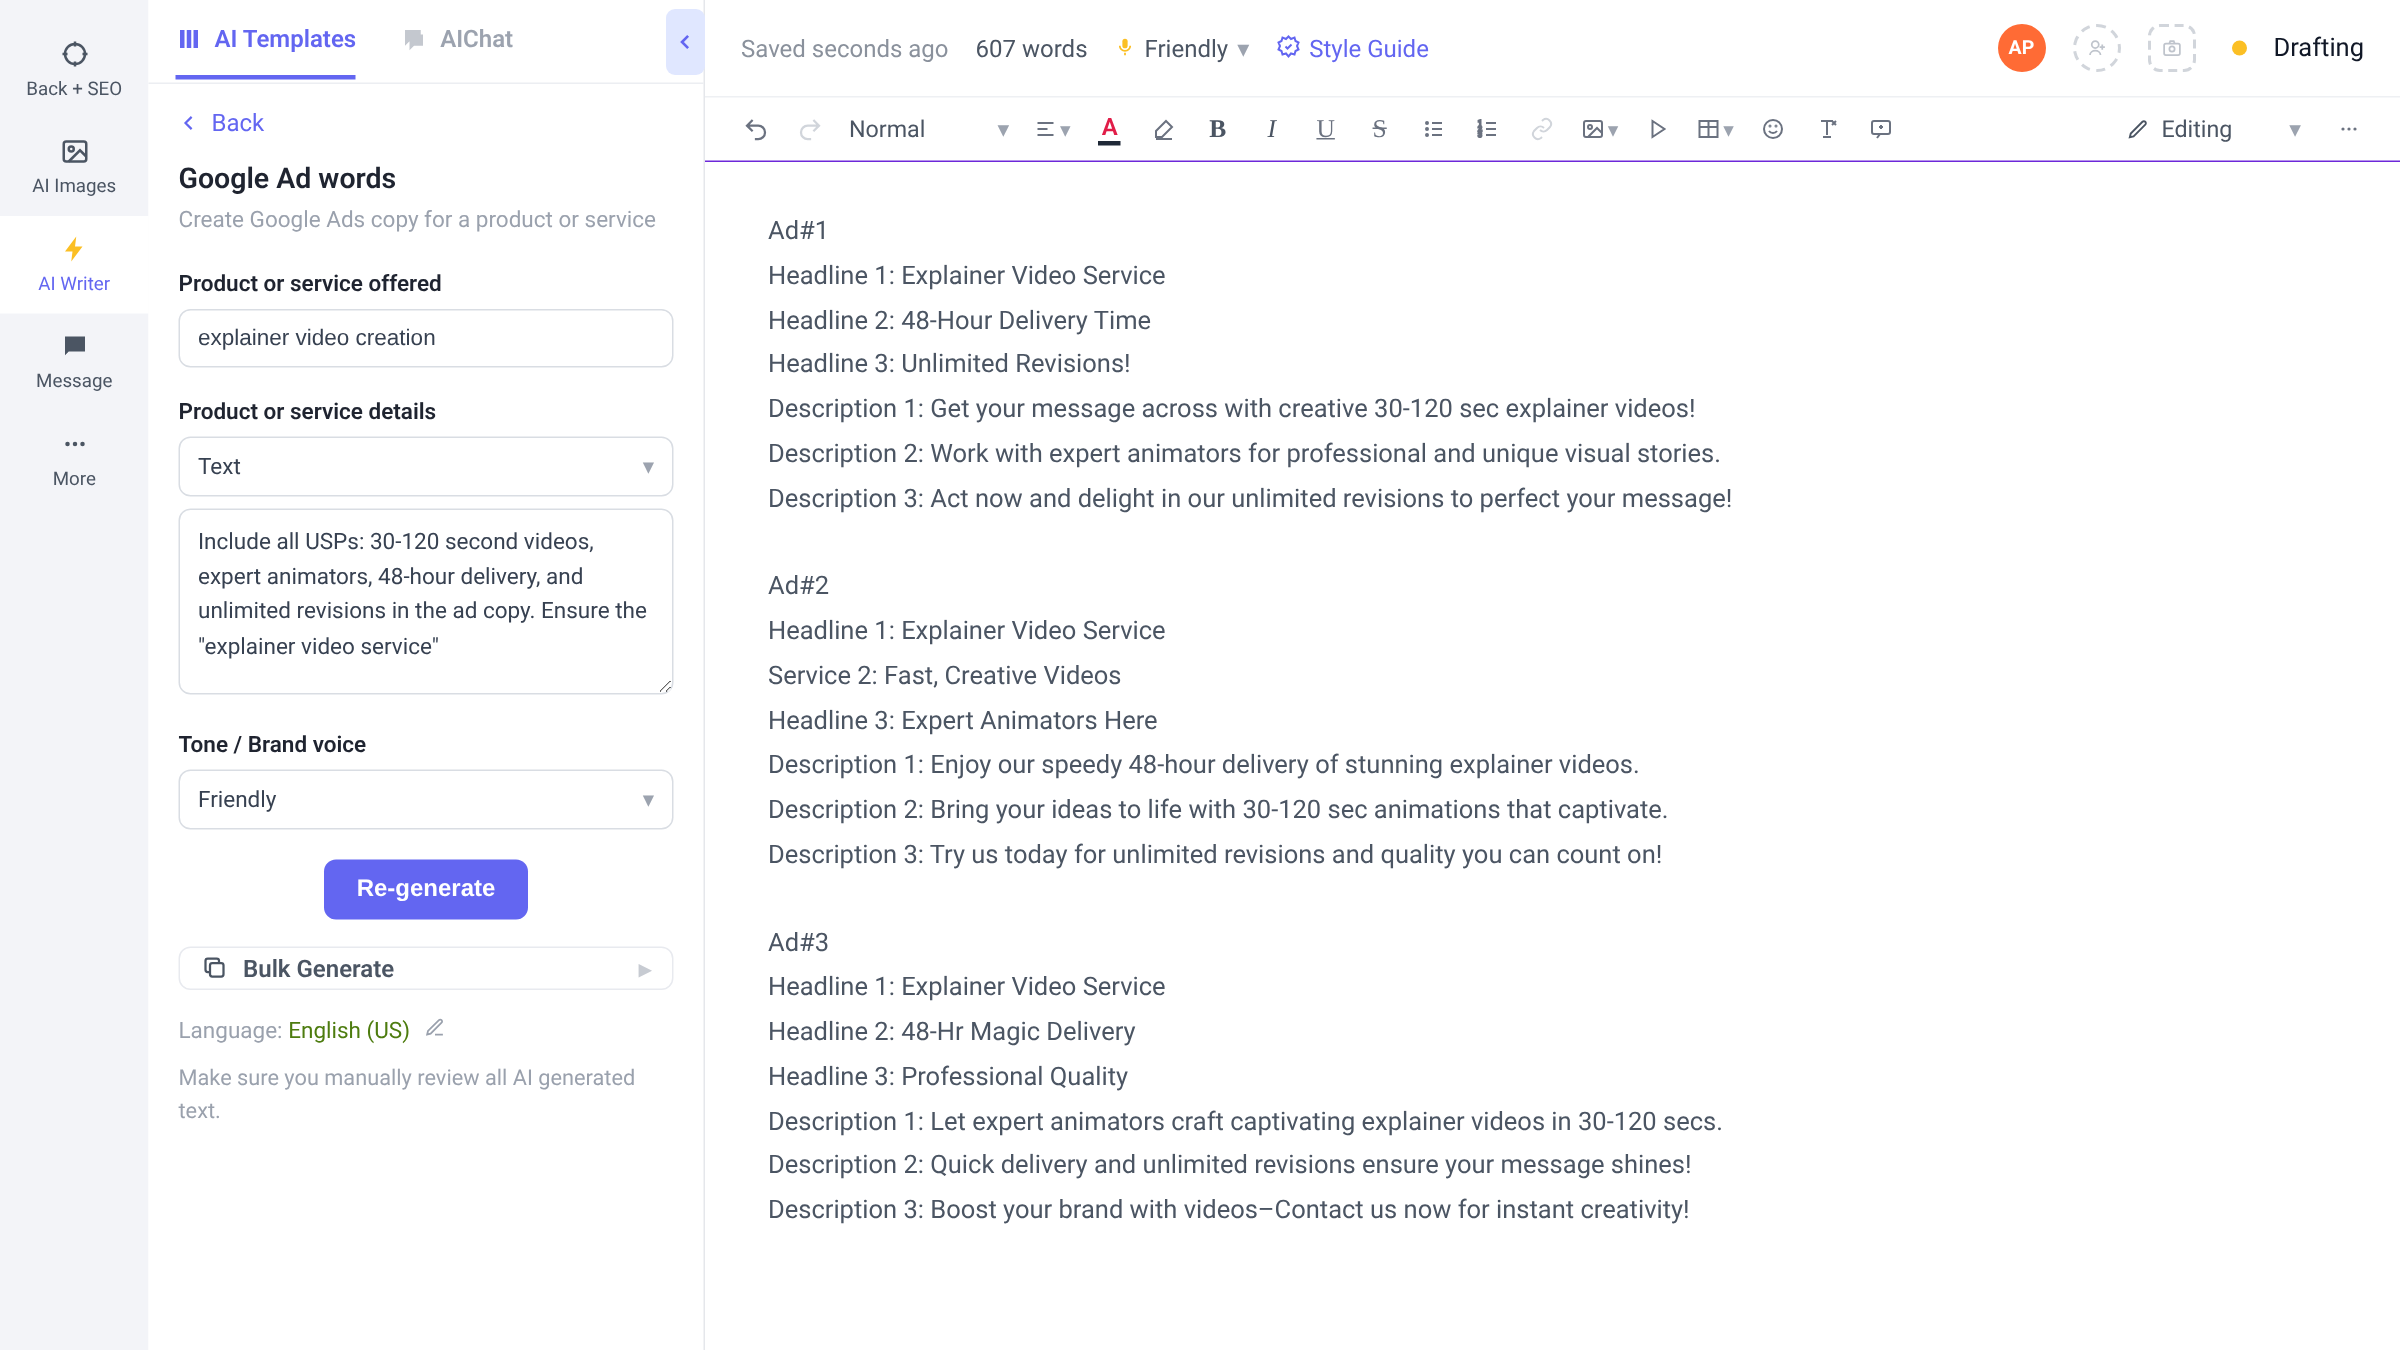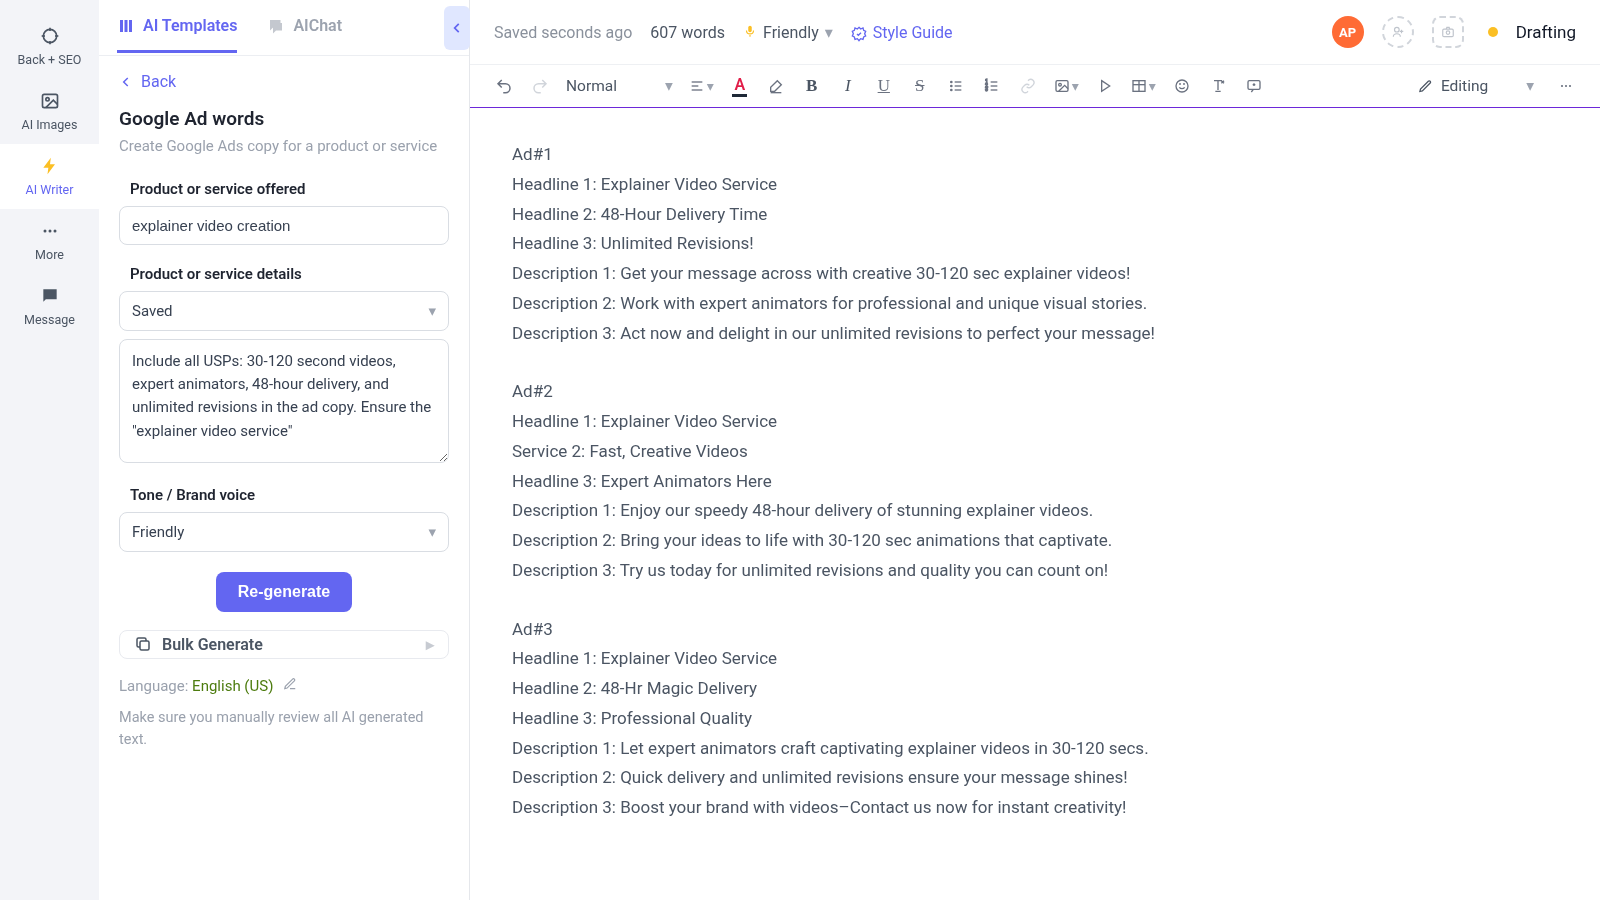--- a/index.html
+++ b/index.html
@@ -13,40 +13,40 @@
 .sidepanel { width: 371px; background: #fff; border-right: 1px solid #e5e7eb; display: flex; flex-direction: column; position: relative; }
 .tabs { display: flex; padding: 0 18px; border-bottom: 1px solid #eceef2; height: 56px; align-items: center; gap: 30px; }
 .tab { display: flex; align-items: center; gap: 8px; color: #9ca3af; font-weight: 600; font-size: 16px; cursor: pointer; padding: 14px 0 15px; border-bottom: 3px solid transparent; }
 .tab.active { color: #6366f1; border-bottom-color: #6366f1; }
 .collapse-btn { position: absolute; right: -1px; top: 6px; width: 26px; height: 44px; background: #e0e7ff; border-radius: 6px; display: flex; align-items: center; justify-content: center; color: #6366f1; cursor: pointer; z-index: 5; }
 
 .panel-body { padding: 16px 20px 20px; overflow-y: auto; }
 .back-link { display: flex; align-items: center; gap: 8px; color: #6366f1; font-size: 16px; cursor: pointer; margin-bottom: 16px; }
 .panel-title { font-size: 19px; font-weight: 600; margin-bottom: 6px; color: #1f2430; }
 .panel-desc { color: #9aa1ad; font-size: 15px; line-height: 1.45; margin-bottom: 22px; }
-.field-label { font-weight: 600; font-size: 15px; margin-bottom: 8px; color: #1f2430; margin-left: 11px; }
+.field-label { font-weight: 600; font-size: 15px; margin-bottom: 8px; color: #1f2430; }
 .text-input, .select-box, .textarea { width: 100%; border: 1px solid #d9dde3; border-radius: 8px; padding: 10px 12px; font-size: 15px; color: #374151; background: #fff; }
 .text-input { margin-bottom: 20px; }
 .select-box { display: flex; align-items: center; justify-content: space-between; margin-bottom: 8px; cursor: pointer; }
 .select-box .chev { color: #9ca3af; }
 .textarea { height: 124px; resize: both; font-family: inherit; line-height: 1.55; margin-bottom: 20px; overflow-y: scroll; }
 .regen-btn { background: #6366f1; color: #fff; font-weight: 600; font-size: 16px; padding: 11px 22px; border: none; border-radius: 8px; cursor: pointer; display: block; margin: 10px auto 18px; }
 .bulk-row { border: 1px solid #e8eaef; border-radius: 8px; padding: 4px 14px; display: flex; align-items: center; justify-content: space-between; cursor: pointer; color: #4b5563; font-size: 16px; font-weight: 600; margin-bottom: 18px; }
 .bulk-row .left { display: flex; align-items: center; gap: 10px; }
 .lang-row { font-size: 15px; color: #9aa1ad; margin-bottom: 12px; }
 .lang-row .lang { color: #4d7c0f; }
 .lang-row .edit { color: #9aa1ad; margin-left: 6px; cursor: pointer; }
 .disclaimer { font-size: 14.5px; color: #9aa1ad; line-height: 1.5; }
 
 .main { flex: 1; display: flex; flex-direction: column; background: #fff; }
 .topbar { height: 64px; display: flex; align-items: center; padding: 0 24px; gap: 18px; }
 .save-text { color: #8a919c; font-size: 16px; }
 .words { color: #4b5563; font-size: 16px; }
 .tone-pill { display: flex; align-items: center; gap: 6px; font-size: 16px; color: #4b5563; cursor: pointer; }
-.styleguide { display: flex; align-items: flex-end; gap: 6px; color: #6366f1; font-size: 16px; cursor: pointer; }
+.styleguide { display: flex; align-items: flex-start; gap: 6px; color: #6366f1; font-size: 16px; cursor: pointer; }
 .spacer { flex: 1; }
 .avatar { width: 32px; height: 32px; border-radius: 50%; background: #ff6b35; color: #fff; font-weight: 700; font-size: 13px; display: flex; align-items: center; justify-content: center; }
 .ghost-circ { width: 32px; height: 32px; border-radius: 50%; border: 2px dashed #d1d5db; display: flex; align-items: center; justify-content: center; color: #bfc4cc; cursor: pointer; }
 .status-dot { width: 10px; height: 10px; border-radius: 50%; background: #fbbf24; margin-left: 6px; }
 .status-text { font-size: 17px; color: #111827; }
 
 .toolbar { height: 44px; border-top: 1px solid #eef0f3; border-bottom: 1px solid #6d28d9; display: flex; align-items: center; padding: 0 24px; gap: 16px; }
 .tbtn { color: #6b7280; cursor: pointer; display: flex; align-items: center; justify-content: center; min-width: 20px; height: 24px; }
 .tbtn.disabled { color: #d1d5db; cursor: default; }
 .tbtn.bold-letter { font-weight: 700; font-size: 17px; font-family: Georgia, serif; color: #4b5563; }
@@ -84,31 +84,31 @@
     <span class="lbl">AI Images</span>
   </div>
   <div class="leftbar-item active-high">
     <div class="ico" style="color:#fbbf24"><svg viewBox="0 0 24 24" fill="currentColor">
           <path d="M13 2 4 14h6l-1 8 9-12h-6z"></path>
         </svg></div>
     <span class="lbl">AI Writer</span>
   </div>
   <div class="leftbar-item">
     <svg viewBox="0 0 24 24" fill="currentColor">
+        <path d="M4 4h16v12H7l-3 3z"></path>
+      </svg>
+    <span class="lbl">Message</span>
+  </div>
+  <div class="leftbar-item">
+    <svg viewBox="0 0 24 24" fill="currentColor">
         <circle cx="6" cy="12" r="1.8"></circle>
         <circle cx="12" cy="12" r="1.8"></circle>
         <circle cx="18" cy="12" r="1.8"></circle>
       </svg>
     <span class="lbl">More</span>
-  </div>
-  <div class="leftbar-item">
-    <svg viewBox="0 0 24 24" fill="currentColor">
-        <path d="M4 4h16v12H7l-3 3z"></path>
-      </svg>
-    <span class="lbl">Message</span>
   </div>
 </div>
 
 <div class="sidepanel">
   <div class="collapse-btn">
     <svg width="14" height="14" viewBox="0 0 24 24" fill="none" stroke="currentColor" stroke-width="3">
         <path d="m15 5-7 7 7 7"></path>
       </svg>
   </div>
   <div class="tabs">
@@ -133,21 +133,21 @@
       <span>Back</span>
     </div>
     <div class="panel-title">Google Ad words</div>
     <div class="panel-desc">Create Google Ads copy for a product or service</div>
 
     <div class="field-label">Product or service offered</div>
     <input class="text-input" value="explainer video creation" style="">
 
     <div class="field-label">Product or service details</div>
     <div class="select-box">
-      <span>Saved</span>
+      <span>Text</span>
       <span class="chev">▾</span>
     </div>
     <textarea class="textarea" id="details-ta" style="">Include all USPs: 30-120 second videos, expert animators, 48-hour delivery, and unlimited revisions in the ad copy. Ensure the "explainer video service"</textarea>
 
     <div class="field-label">Tone / Brand voice</div>
     <div class="select-box" style="margin-bottom:20px">
       <span>Friendly</span>
       <span class="chev">▾</span>
     </div>
 

